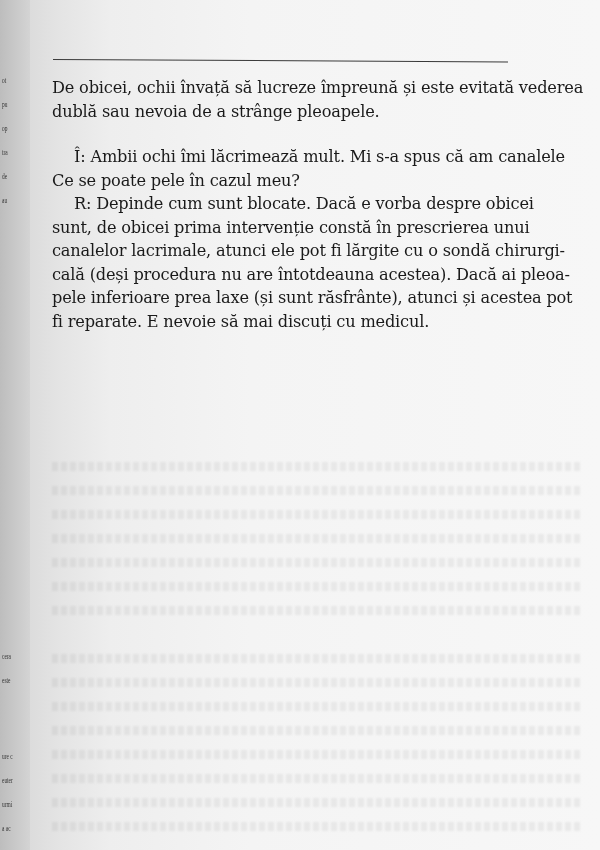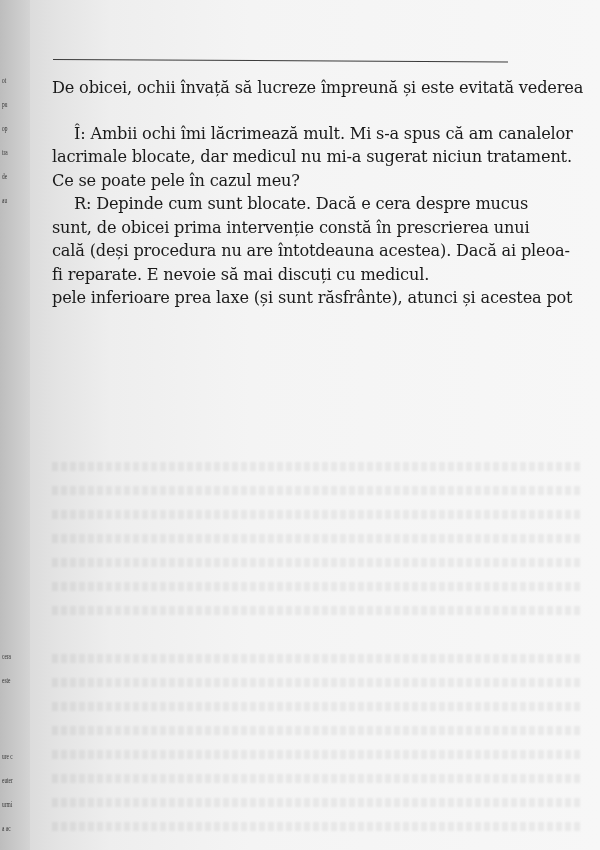--- a/index.html
+++ b/index.html
@@ -58,32 +58,33 @@
   <span class="prev-page-fragment" style="top:776px">euter</span>
   <span class="prev-page-fragment" style="top:800px">urmi</span>
   <span class="prev-page-fragment" style="top:824px">a ac</span>
 </div>
 
 <div class="rule"></div>
 
 <div class="content">
   <p class="p1">
     <span class="line">De obicei, ochii învață să lucreze împreună și este evitată vederea</span>
+    <span class="line">dublă sau nevoia de a strânge pleoapele.</span>
   </p>
   <p class="q">
-    <span class="line qa-line-first">Î: Ambii ochi îmi lăcrimează mult. Mi s-a spus că am canalelor</span>
-    <span class="line">lacrimale blocate, dar medicul nu mi-a sugerat niciun tratament.</span>
+    <span class="line qa-line-first">Î: Ambii ochi îmi lăcrimează mult. Mi s-a spus că am canalele</span>
     <span class="line">Ce se poate pele în cazul meu?</span>
   </p>
   <p class="q">
-    <span class="line qa-line-first">R: Depinde cum sunt blocate. Dacă e cera despre mucus</span>
+    <span class="line qa-line-first">R: Depinde cum sunt blocate. Dacă e vorba despre obicei</span>
     <span class="line">sunt, de obicei prima intervenție constă în prescrierea unui</span>
+    <span class="line">canalelor lacrimale, atunci ele pot fi lărgite cu o sondă chirurgi-</span>
     <span class="line">cală (deși procedura nu are întotdeauna acestea). Dacă ai pleoa-</span>
+    <span class="line">pele inferioare prea laxe (și sunt răsfrânte), atunci și acestea pot</span>
     <span class="line">fi reparate. E nevoie să mai discuți cu medicul.</span>
-    <span class="line">pele inferioare prea laxe (și sunt răsfrânte), atunci și acestea pot</span>
   </p>
 </div>
 
 <div>
   <div class="bleed" style="top:462px"></div>
   <div class="bleed" style="top:486px"></div>
   <div class="bleed" style="top:510px"></div>
   <div class="bleed" style="top:534px"></div>
   <div class="bleed" style="top:558px"></div>
   <div class="bleed" style="top:582px"></div>

